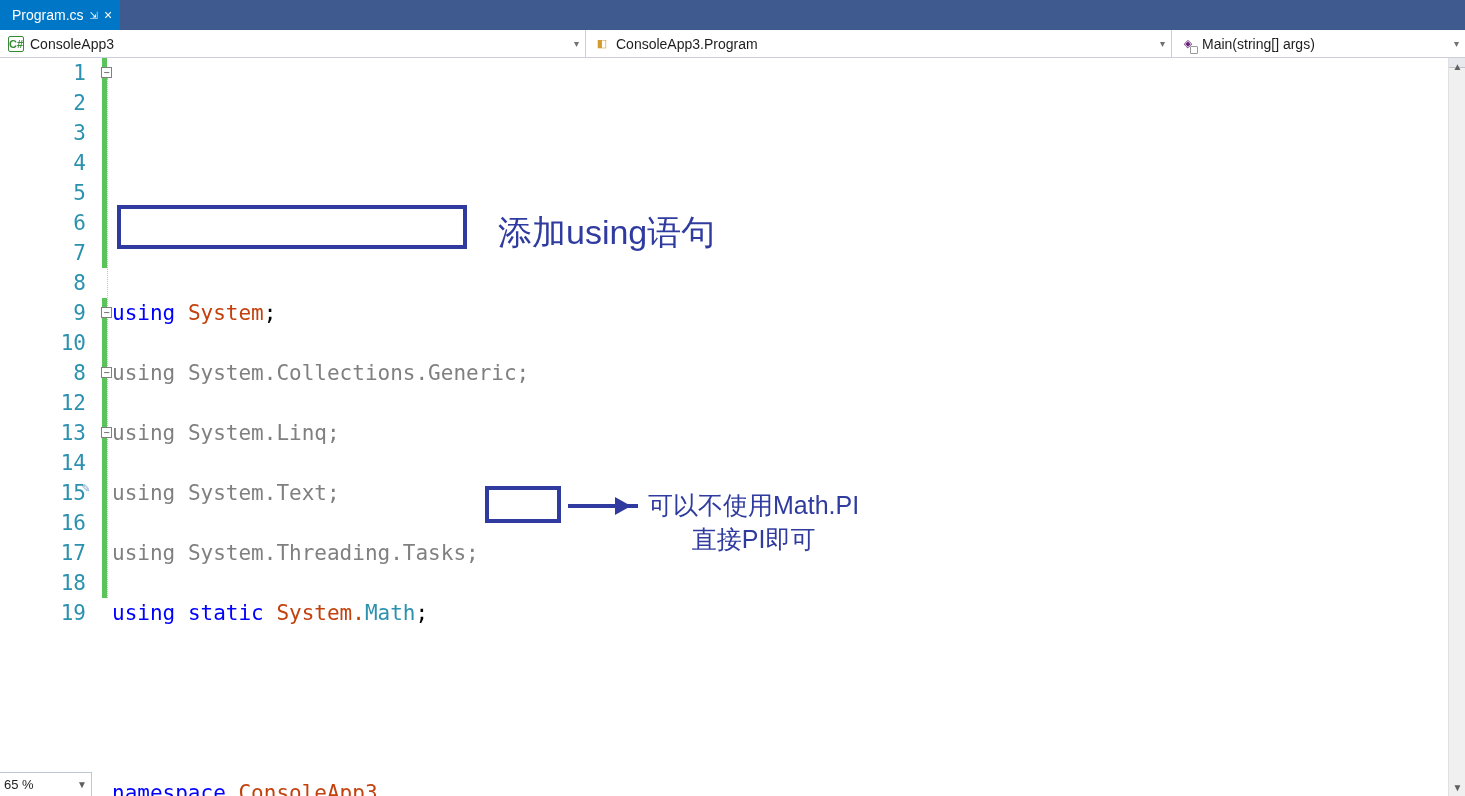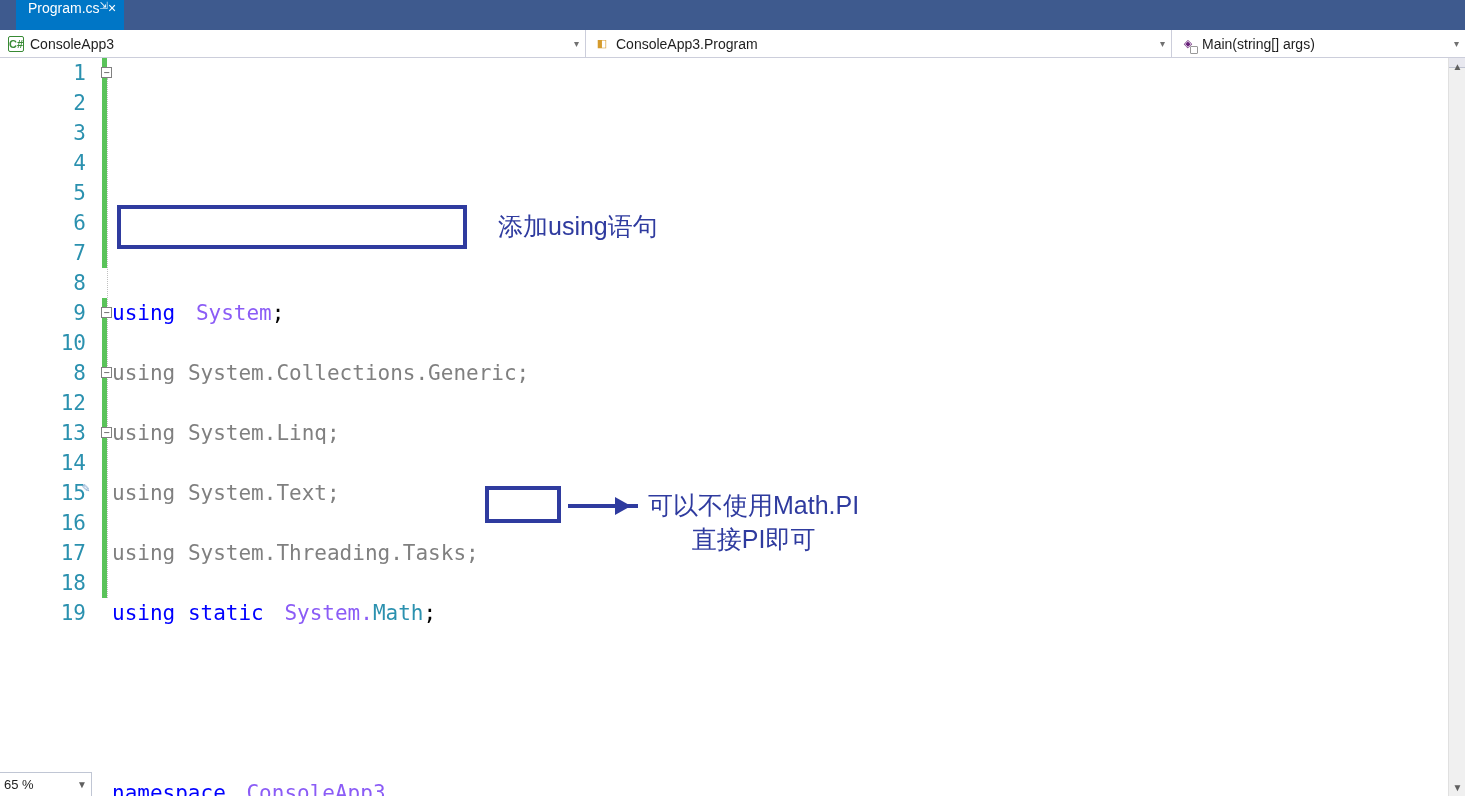--- a/index.html
+++ b/index.html
@@ -1,21 +1,21 @@
 <!DOCTYPE html>
 <html><head>
 <meta charset="utf-8">
 <style>
   * { margin:0; padding:0; box-sizing:border-box; }
   html,body { width:1465px; height:796px; font-family:"Segoe UI",Arial,sans-serif; background:#fff; overflow:hidden; }
 
   
   .tab-strip      { height:30px; background:#3e5a8e; display:flex; align-items:flex-end; }
-  .file-tab       { height:30px; background:#0076c6; color:#fff; display:flex; align-items:flex-start;
-                    padding:0 8px 0 12px; font-size:14px; gap:0;margin-left:16px; }
+  .file-tab       { height:30px; background:#0076c6; color:#fff; display:flex; align-items:center;
+                    padding:0 8px 0 12px; font-size:14px; gap:6px; }
   .file-tab .pin  { font-size:10px; }
   .file-tab .close{ font-size:14px; cursor:pointer; }
 
   
   .type-bar       { height:28px; border-bottom:1px solid #cccedb; display:flex; background:#fff; }
   .type-bar .cell { display:flex; align-items:center; gap:6px; padding:0 8px; font-size:14px; color:#1e1e1e;
                     border-right:1px solid #cccedb; position:relative; cursor:pointer; }
   .type-bar .cell .arrow { position:absolute; right:6px; color:#717171; font-size:10px; }
   .type-bar .ic   { width:16px; height:16px; display:inline-flex; align-items:center; justify-content:center;
                     font-size:11px; }
@@ -49,30 +49,30 @@
   .fold.l11 { top:309px;}   .fold.l11::before {content:"−";}
   .fold.l13 { top:369px;}   .fold.l13::before {content:"−";}
 
   .outline-v { position:absolute; left:-5px; width:0; border-left:1px dotted #c0c0c0; }
   .ov1 { top:20px;  height:520px; }
 
   .hl-line  { position:absolute; left:0; right:0; height:30px; top:420px; background:#f5f5f5; z-index:-1;}
 
   
   .kw  { color:#0000ff;margin-top:16px; }
-  .ns  { color:#8b5cf6;margin-left:8px; }
+  .ns  { color:#c2410c; }
   .typ { color:#2b91af; }
   .dim { color:#808080; }
   .pun { color:#000000; }
 
   
   .ann       { position:absolute; z-index:5; font-family:"Microsoft YaHei","Segoe UI",sans-serif; }
   .box       { border:4px solid #2f3b9f; }
   .ann.box1  { left:117px; top:205px; width:350px; height:44px; }
-  .ann.lbl1  { left:498px; top:210px; color:#2f3b9f; font-size:25px; }
+  .ann.lbl1  { left:498px; top:210px; color:#2f3b9f; font-size:34px; }
   .ann.box2  { left:485px; top:486px; width:76px;  height:37px; }
   .ann.lbl2  { left:648px; top:488px; color:#2f3b9f; font-size:25px; line-height:34px;text-align:center;}
   .ann.arrow { left:568px; top:504px; width:70px; height:4px; background:#2f3b9f; }
   .ann.arrow::after{ content:""; position:absolute; right:-2px; top:-7px; border:9px solid transparent;
                      border-left:16px solid #2f3b9f; }
 
   
   .zoom-bar  { position:absolute; left:0; bottom:0; height:24px; width:92px; border:1px solid #c0c6d4;
                border-left:none; border-bottom:none; background:#fff; display:flex; align-items:center;
                padding:0 4px; font-size:13px; color:#1e1e1e; justify-content:space-between;}

